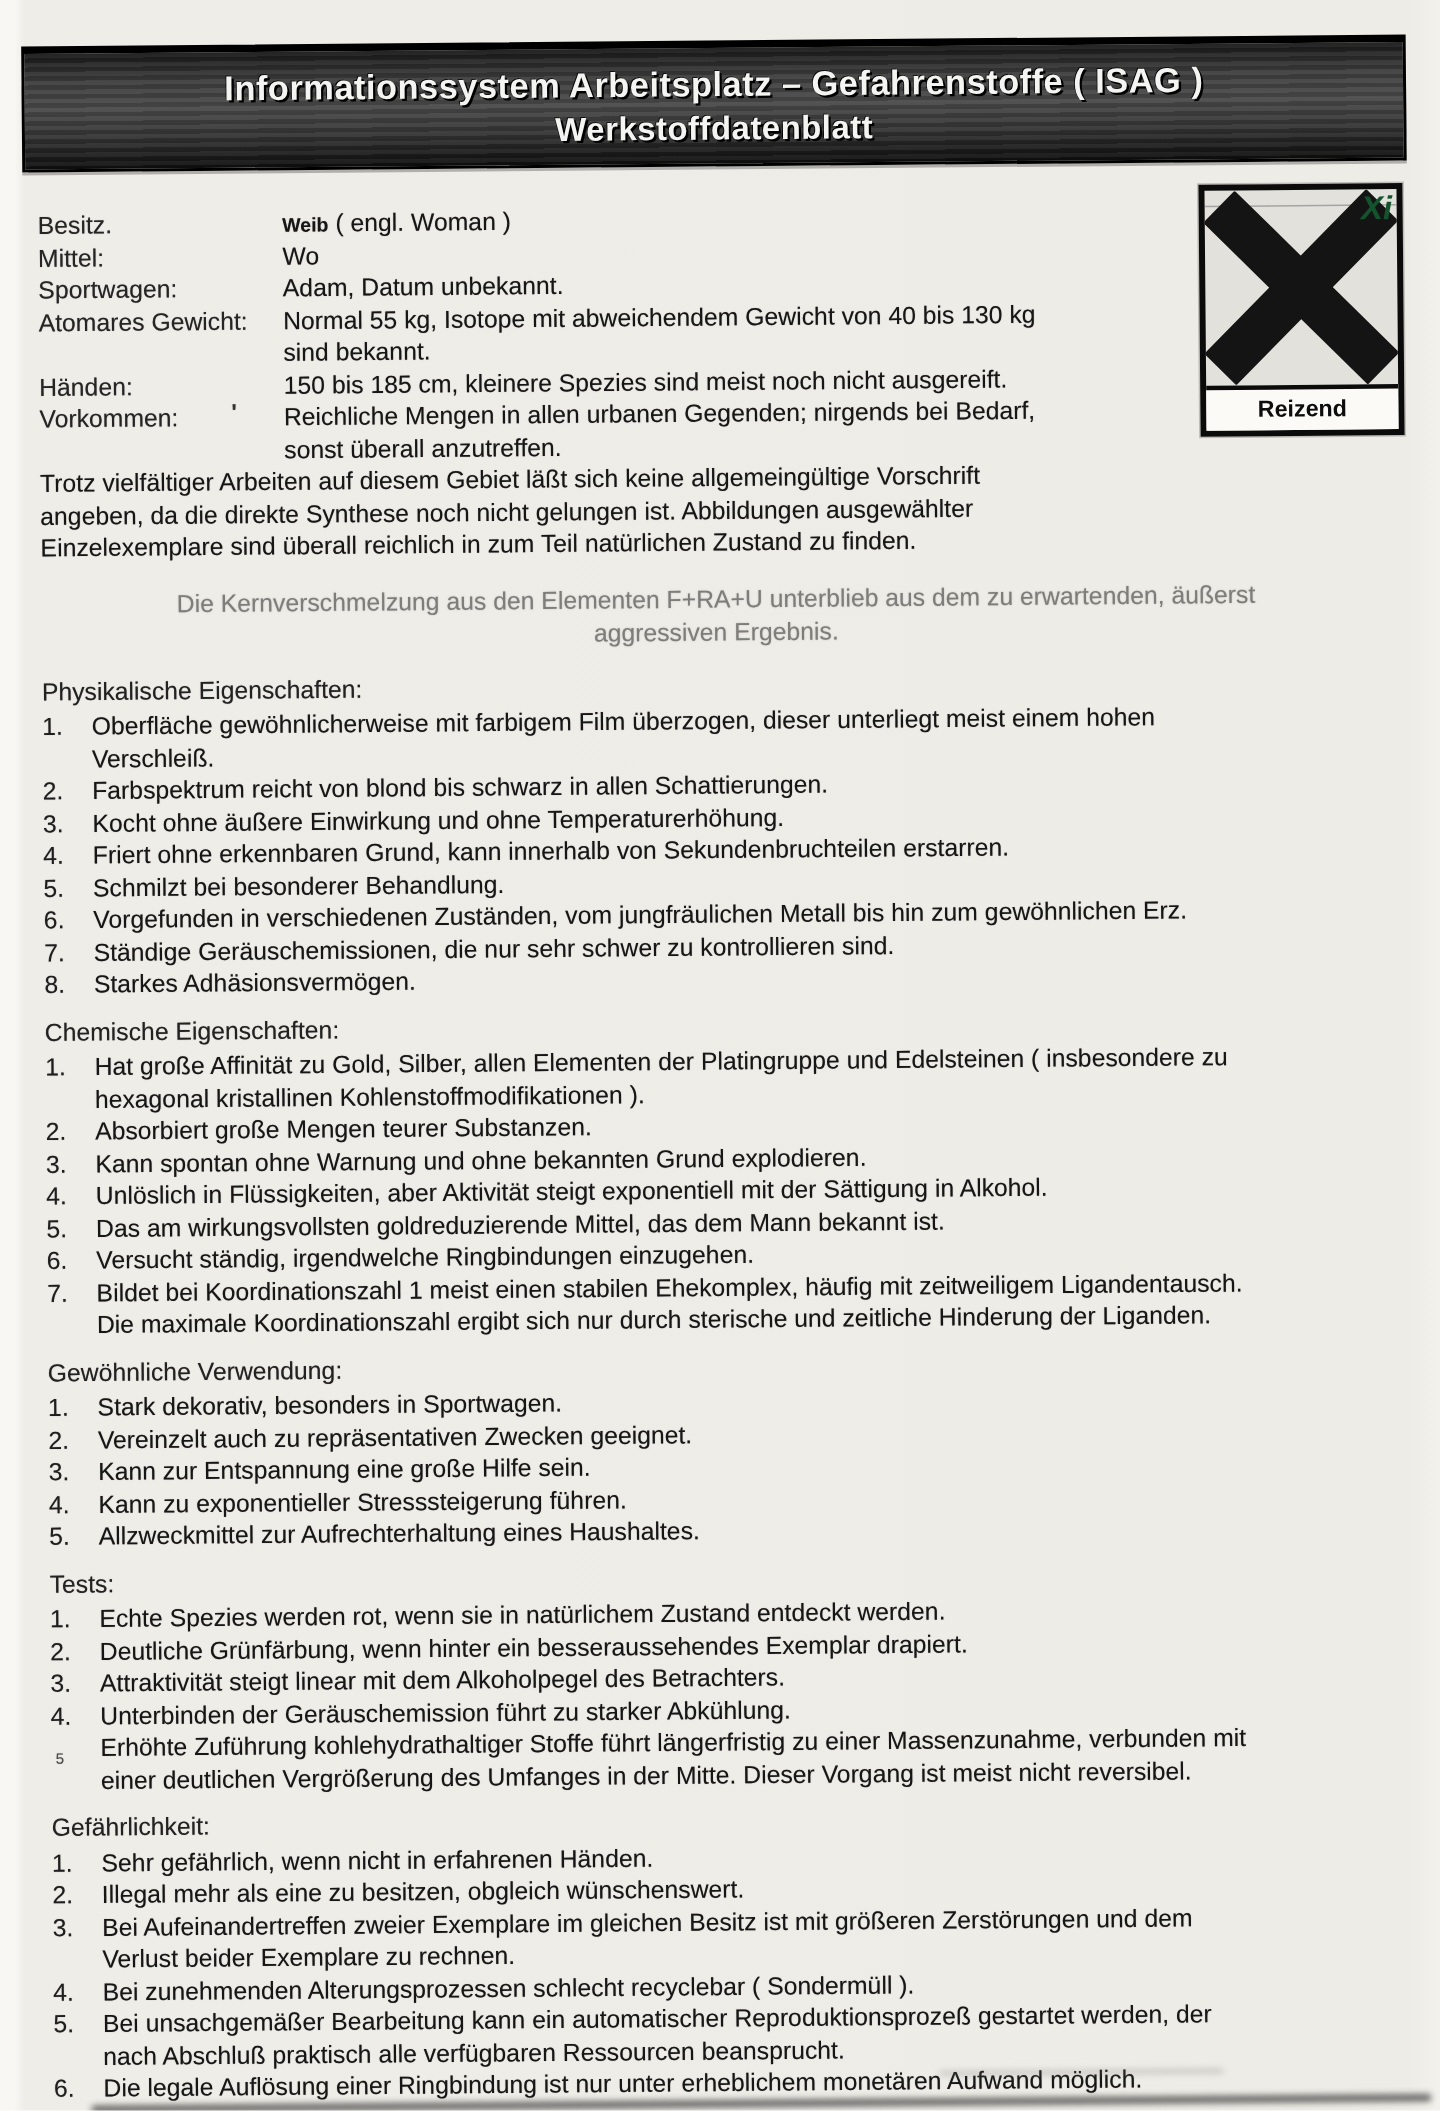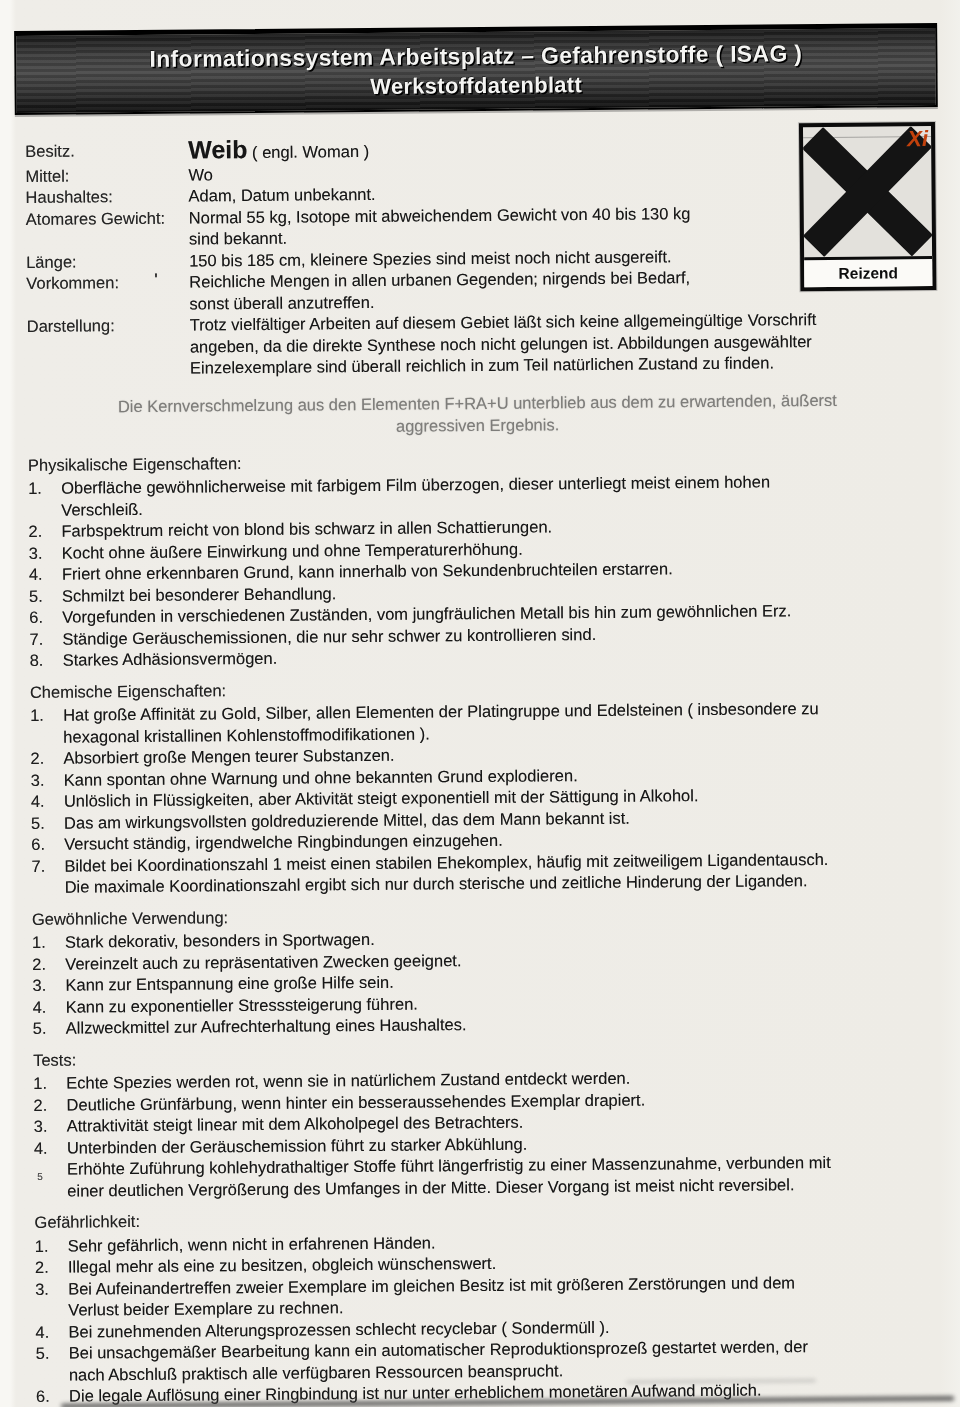--- a/index.html
+++ b/index.html
@@ -38,21 +38,21 @@
   }
   .banner-line.l1 { font-size:23px; }
   .banner-line.l2 { font-size:22px; }
 
   
   .info { position:relative; margin: 26px 20px 0 30px; }
   .info-row { display:flex; font-size:16.5px; line-height:21.5px; }
   .info-label { width:163px; flex:none; position:relative; color:#252525; }
   .info-value { white-space:pre-line; width:585px; color:#161616; }
   .info-row.wide .info-value { width:730px; }
-  .element-name { font-weight:bold; font-size:25px; }
+  .element-name { font-weight:bold; font-size:13px; }
   .stray-mark { position:absolute; left:128px; top:-4px; font-weight:bold; font-size:15px; color:#333; }
 
   
   .hazard {
     position:absolute; top:126px; left:804px;
     width:136px; height:168px; box-sizing:border-box;
     border:4px solid #0b0b0b; background:#e3e1dc;
     box-shadow: 0 0 0 1px rgba(120,120,120,.4);
   }
   .hazard-sym { position:absolute; top:0; left:0; right:0; bottom:30px; overflow:hidden; }
@@ -60,21 +60,21 @@
     content:""; position:absolute; left:0; right:0; top:10px; height:1px; background:rgba(90,90,90,.45);
   }
   .cross-bar {
     position:absolute; left:-10%; top:50%; width:120%; height:30px;
     background:#141414; border-radius:1px;
   }
   .cross-bar.b1 { transform: translateY(-50%) rotate(45deg); }
   .cross-bar.b2 { transform: translateY(-50%) rotate(-45deg); }
   .hazard-code {
     position:absolute; top:0px; right:3px;
-    font-weight:bold; font-style:italic; font-size:22px; color:#c2410c;
+    font-weight:bold; font-style:italic; font-size:22px; color:#14532d;
   }
   .hazard-label {
     position:absolute; left:0; right:0; bottom:0; height:30px;
     box-sizing:border-box; border-top:3px solid #0b0b0b;
     background:#fbfaf7; text-align:center;
     font-weight:bold; font-size:15.5px; line-height:28px; color:#0d0d0d;
   }
 
   
   .note {
@@ -116,39 +116,38 @@
   <div class="info" id="info-rows">
       <div class="info-row txt-soft">
         <span class="info-label">Besitz.</span>
         <div class="info-value"><span class="element-name">Weib</span><span> ( engl. Woman )</span></div>
       </div>
       <div class="info-row txt-soft">
         <span class="info-label">Mittel:</span>
         <div class="info-value">Wo</div>
       </div>
       <div class="info-row txt-soft">
-        <span class="info-label">Haushaltes:</span>
+        <span class="info-label">Sportwagen:</span>
         <div class="info-value">Adam, Datum unbekannt.</div>
       </div>
       <div class="info-row txt-soft">
         <span class="info-label">Atomares Gewicht:</span>
         <div class="info-value">Normal 55 kg, Isotope mit abweichendem Gewicht von 40 bis 130 kg
 sind bekannt.</div>
       </div>
       <div class="info-row txt-soft">
-        <span class="info-label">Länge:</span>
+        <span class="info-label">Händen:</span>
         <div class="info-value">150 bis 185 cm, kleinere Spezies sind meist noch nicht ausgereift.</div>
       </div>
       <div class="info-row txt-soft">
         <span class="info-label">Vorkommen:<span class="stray-mark">'</span></span>
         <div class="info-value">Reichliche Mengen in allen urbanen Gegenden; nirgends bei Bedarf,
 sonst überall anzutreffen.</div>
       </div>
       <div class="info-row txt-soft wide">
-        <span class="info-label">Darstellung:</span>
         <div class="info-value">Trotz vielfältiger Arbeiten auf diesem Gebiet läßt sich keine allgemeingültige Vorschrift
 angeben, da die direkte Synthese noch nicht gelungen ist. Abbildungen ausgewählter
 Einzelexemplare sind überall reichlich in zum Teil natürlichen Zustand zu finden.</div>
       </div>
     </div>
 
   <div class="hazard">
     <div class="hazard-sym">
       <div class="cross-bar b1"></div>
       <div class="cross-bar b2"></div>

